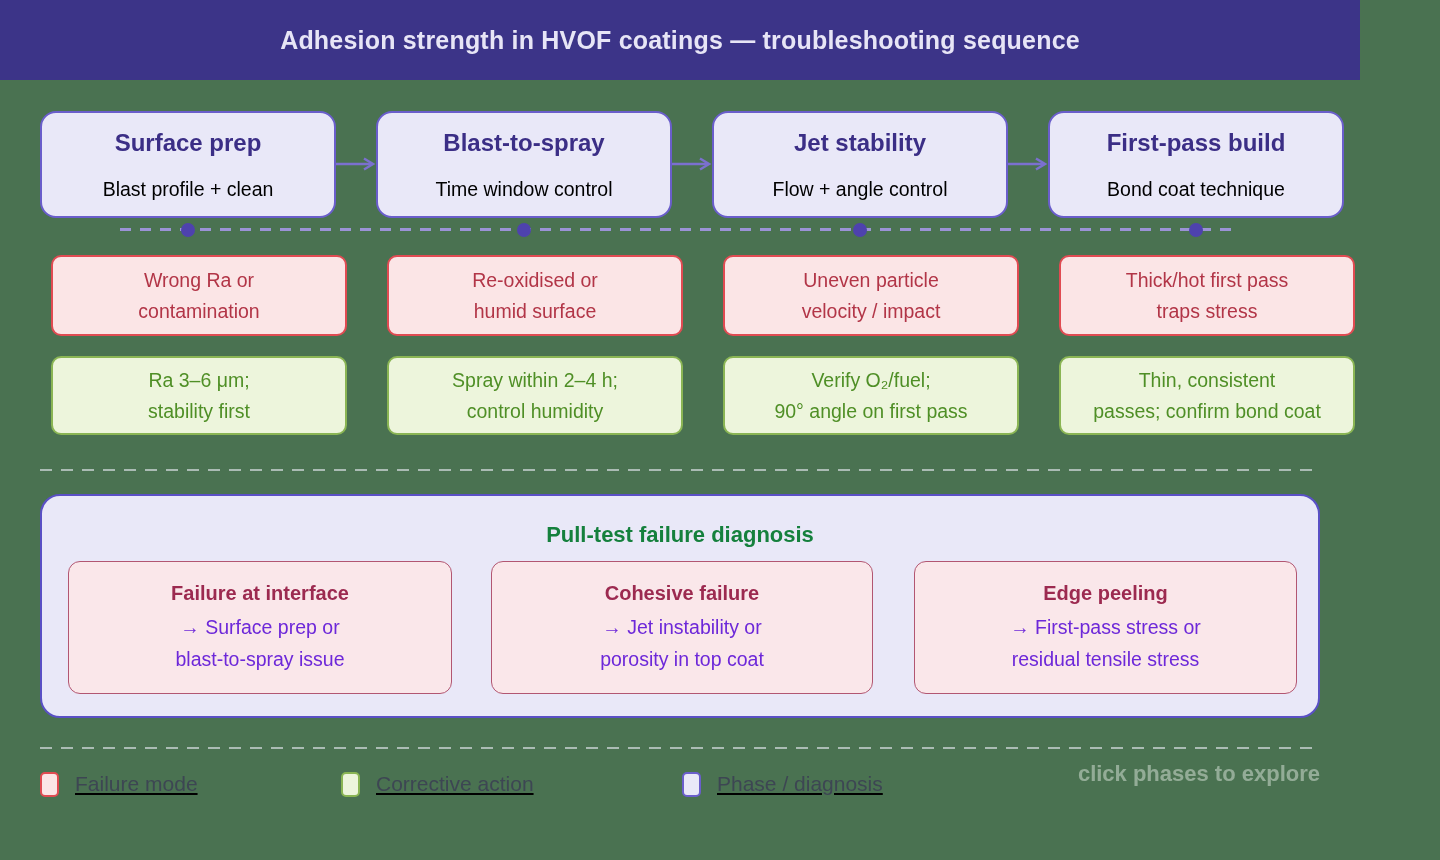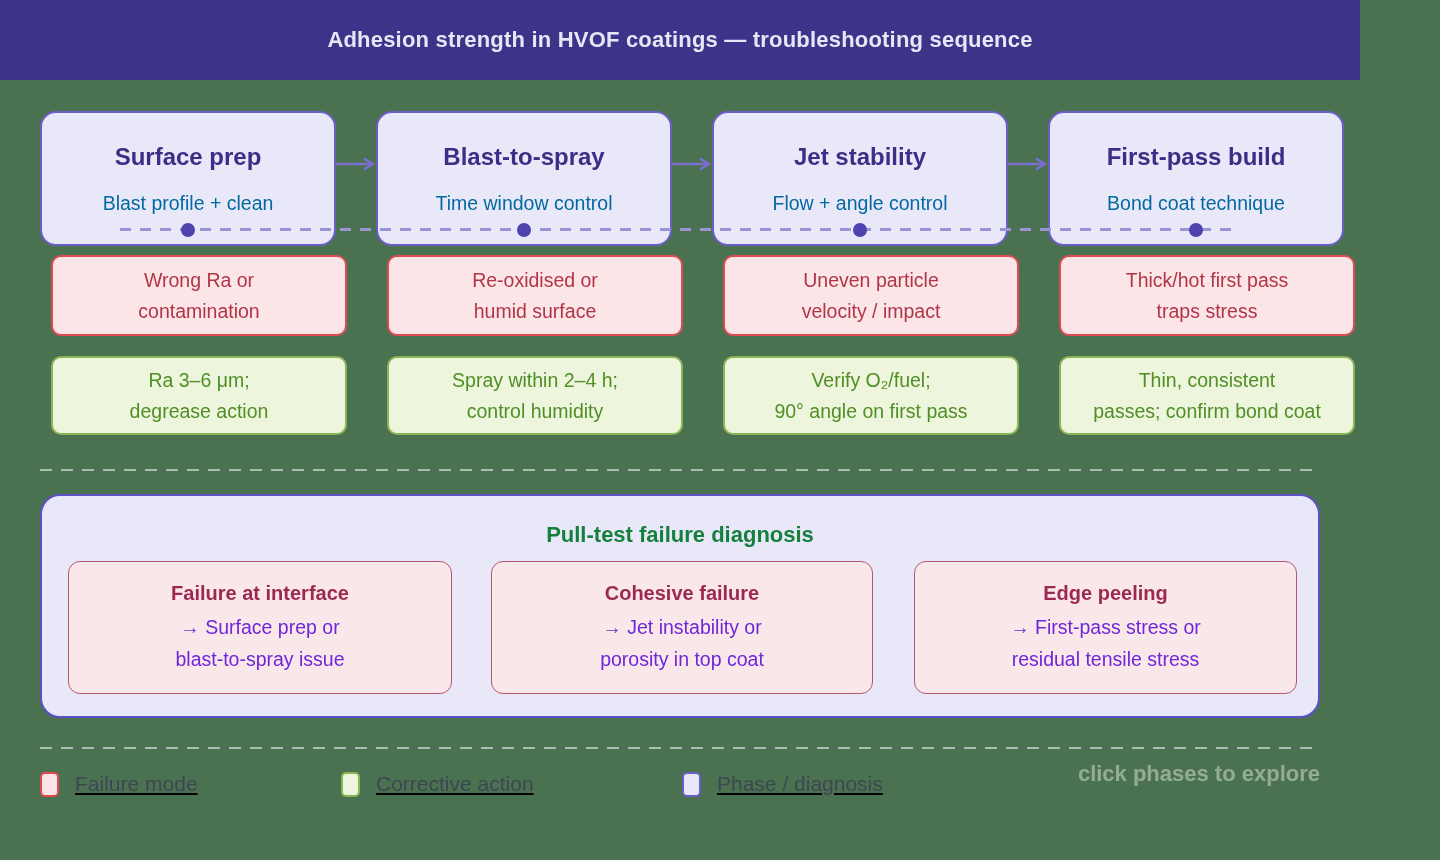--- a/index.html
+++ b/index.html
@@ -7,31 +7,31 @@
     position:relative;width:1440px;height:860px;overflow:hidden;
     background:#4a7251;
     font-family:"Liberation Sans", sans-serif;
   }
   
   .header-bar{
     position:absolute;left:0;top:0;width:1360px;height:80px;
     background:#3c3488;display:flex;align-items:center;justify-content:center;
   }
   .header-title{
-    color:#e7e5f6;font-size:22px;font-weight:bold;letter-spacing:.2px;
+    color:#e7e5f6;font-size:25px;font-weight:bold;letter-spacing:.2px;
   }
   
   .phase-box{
-    position:absolute;top:111px;width:296px;height:135px;box-sizing:border-box;
+    position:absolute;top:111px;width:296px;height:107px;box-sizing:border-box;
     background:#e9e8f8;border:2px solid #6a5ecb;border-radius:16px;
     display:flex;flex-direction:column;align-items:center;justify-content:center;gap:21px;
     cursor:pointer;
   }
   .phase-title{color:#3b2e86;font-size:24px;font-weight:bold;}
-  .phase-subtitle{color:#0369a1;font-size:19.5px;}
+  .phase-subtitle{color:#000000;font-size:19.5px;}
   .p0{left:40px}.p1{left:376px}.p2{left:712px}.p3{left:1048px}
   
   .flow-arrow{position:absolute;top:156px;width:40px;height:16px;}
   .a0{left:336px}.a1{left:672px}.a2{left:1008px}
   
   .phase-connector{
     position:absolute;left:120px;top:228px;width:1116px;height:3px;
     background:repeating-linear-gradient(90deg,#9b93d6 0 11px,transparent 11px 20px);
   }
   .phase-dot{
@@ -143,21 +143,21 @@
     <div>Uneven particle</div>
     <div>velocity / impact</div>
   </div>
   <div class="failure-box p3">
     <div>Thick/hot first pass</div>
     <div>traps stress</div>
   </div>
 
   <div class="corrective-box p0">
     <div>Ra 3–6 μm;</div>
-    <div>degrease action</div>
+    <div>stability first</div>
   </div>
   <div class="corrective-box p1">
     <div>Spray within 2–4 h;</div>
     <div>control humidity</div>
   </div>
   <div class="corrective-box p2">
     <div>Verify O₂/fuel;</div>
     <div>90° angle on first pass</div>
   </div>
   <div class="corrective-box p3">

